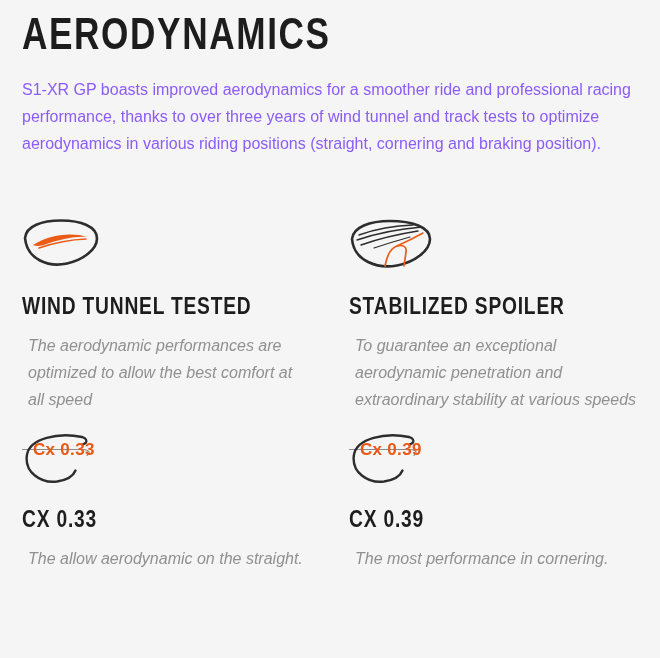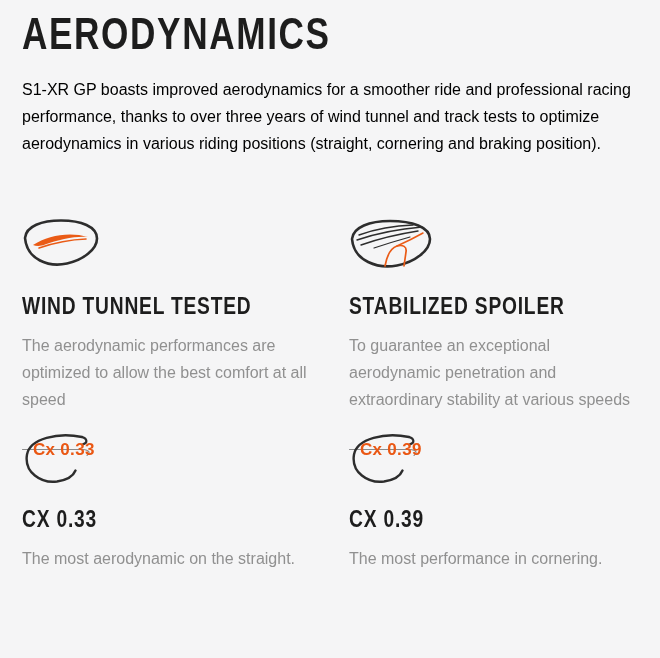--- a/index.html
+++ b/index.html
@@ -21,21 +21,21 @@
     white-space: nowrap;
     transform: scaleX(0.80);
     transform-origin: left center;
   }
 
   .intro {
     margin: 20px 0 0 0;
     width: 622px;
     font-size: 16px;
     line-height: 27px;
-    color: #000000;
+    color: #8b5cf6;
   }
 
   .features-grid {
     margin-top: 61px;
     display: grid;
     grid-template-columns: 289px 289px;
     column-gap: 38px;
     row-gap: 18px;
   }
 
@@ -50,24 +50,25 @@
     line-height: 28px;
     font-weight: 700;
     color: #1d1d1d;
     letter-spacing: 1px;
     white-space: nowrap;
     transform: scaleX(0.80);
     transform-origin: left center;
   }
 
   .feature-desc {
-    margin: 12px 0 0 0;
+    margin: 12px 0 0 6px;
     font-size: 16px;
     line-height: 27px;
     color: #909090;
+    font-style: italic;
   }
 
   .cx-icon { width: 78px; height: 52px; position: relative; }
   .cx-icon svg { position: absolute; left: 0; top: 0; }
   .cx-label {
     position: absolute;
     left: 11px; top: 10px;
     font-size: 17px;
     line-height: 17px;
     font-weight: 700;
@@ -120,21 +121,21 @@
         <div class="cx-icon">
           <svg width="78" height="52" viewBox="0 0 78 52">
             <path d="M0.5,18.5 L61,18.5 C67,19 69,21.5 65,24.5" fill="none" stroke="#8a8a8a" stroke-width="1.1" stroke-linecap="round"></path>
             <path d="M60,6 C36,1 8,7.5 5,23.5 C2,41.5 19,52.5 35,50.5 C45,49 51.5,44.5 53.5,39.5" fill="none" stroke="#2d2d2d" stroke-width="2.4" stroke-linecap="round"></path>
             <path d="M60,6 C65.5,7.5 66,12 60.5,13.5" fill="none" stroke="#2d2d2d" stroke-width="2.2" stroke-linecap="round"></path>
           </svg>
           <span class="cx-label">Cx 0.33</span>
         </div>
       </div>
       <h3 class="feature-title">CX 0.33</h3>
-      <p class="feature-desc">The most aerodynamic on the straight.</p>
+      <p class="feature-desc">The allow aerodynamic on the straight.</p>
     </div>
 
     <div class="feature">
       <div class="icon-area">
         <div class="cx-icon">
           <svg width="78" height="52" viewBox="0 0 78 52">
             <path d="M0.5,18.5 L61,18.5 C67,19 69,21.5 65,24.5" fill="none" stroke="#8a8a8a" stroke-width="1.1" stroke-linecap="round"></path>
             <path d="M60,6 C36,1 8,7.5 5,23.5 C2,41.5 19,52.5 35,50.5 C45,49 51.5,44.5 53.5,39.5" fill="none" stroke="#2d2d2d" stroke-width="2.4" stroke-linecap="round"></path>
             <path d="M60,6 C65.5,7.5 66,12 60.5,13.5" fill="none" stroke="#2d2d2d" stroke-width="2.2" stroke-linecap="round"></path>
           </svg>

